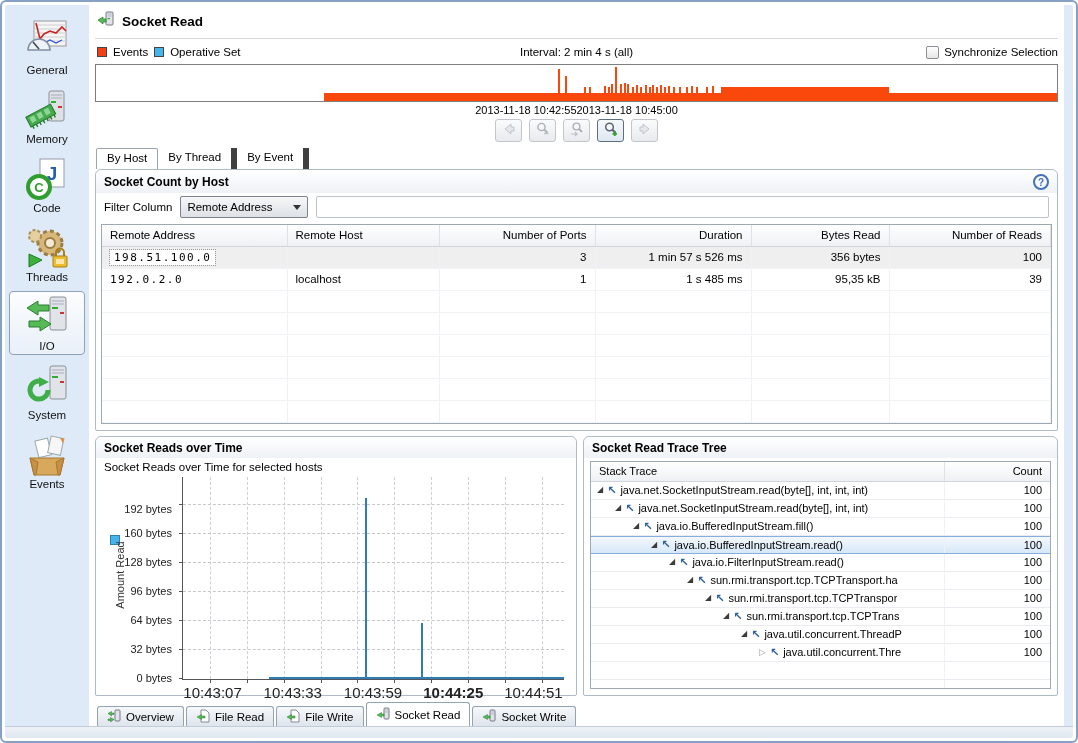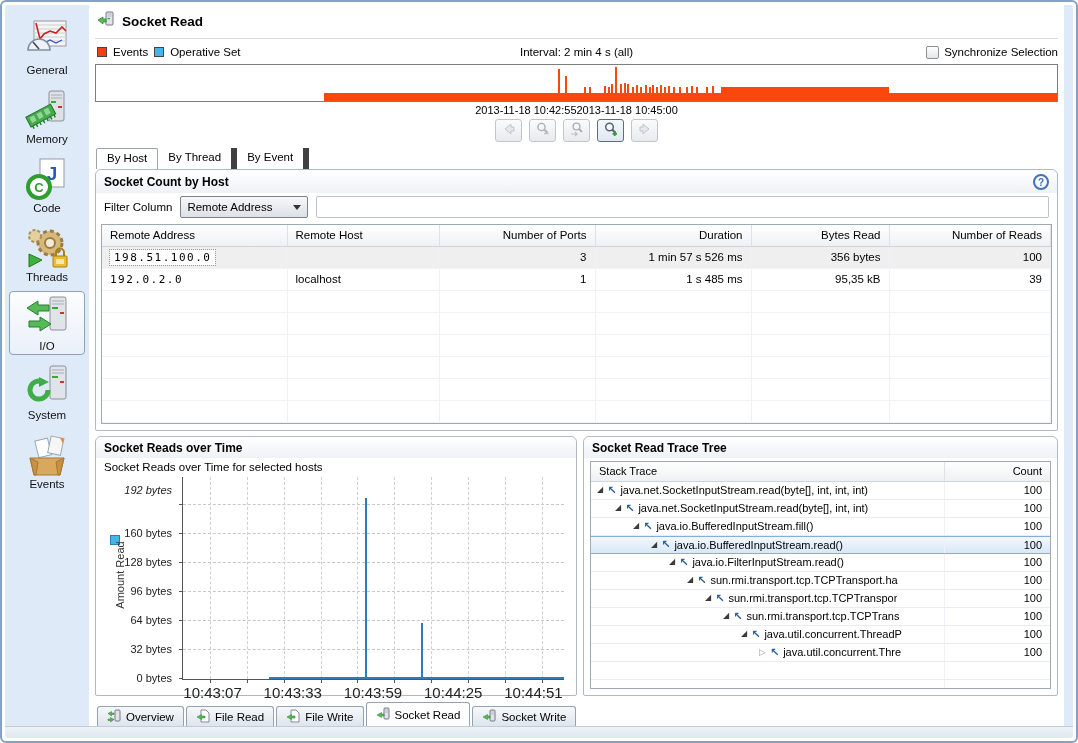--- a/index.html
+++ b/index.html
@@ -424,21 +424,21 @@
       <div class="bottom">
         <div class="panel chart-panel">
           <div class="panel-header">
             <span class="panel-title">Socket Reads over Time</span>
           </div>
           <div class="chart-sub">Socket Reads over Time for selected hosts</div>
           <div class="chart-wrap">
             <span class="series-sq" style="background: rgb(69, 180, 232);"></span>
             <div class="amount-label">Amount Read</div>
             <div class="ylabels">
-                <div class="ytick" style="top: 13px; font-style: italic;">192 bytes</div>
+                <div class="ytick" style="top: 32px;">192 bytes</div>
                 <div class="ytick" style="top: 56px;">160 bytes</div>
                 <div class="ytick" style="top: 85px; text-align: right;">128 bytes</div>
                 <div class="ytick" style="top: 114px;">96 bytes</div>
                 <div class="ytick" style="top: 143px;">64 bytes</div>
                 <div class="ytick" style="top: 172px;">32 bytes</div>
                 <div class="ytick" style="top: 201px;">0 bytes</div>
               </div>
             <div class="plot">
                 <div class="hgrid" style="top: 27px;"></div>
                 <div class="ytickmark" style="top: 27px;"></div>
@@ -474,21 +474,21 @@
                 <div class="vgrid" style="left: 94.3%;"></div>
                 <div class="xtickmark" style="left: 94.3%;"></div>
                 <div class="spike base" style="left: 22.5%; right: 0px; background: rgb(46, 124, 184);"></div>
                 <div class="spike" style="left: 47.7%; height: 181px; background: rgb(46, 124, 184);"></div>
                 <div class="spike" style="left: 62.4%; height: 56px; background: rgb(46, 124, 184);"></div>
               </div>
             <div class="xlabels">
                 <div class="xtick" style="left: 8%;">10:43:07</div>
                 <div class="xtick" style="left: 29%;">10:43:33</div>
                 <div class="xtick" style="left: 50%;">10:43:59</div>
-                <div class="xtick" style="left: 71%;">10:44:25</div>
+                <div class="xtick" style="left: 71%; font-weight: bold;">10:44:25</div>
                 <div class="xtick" style="left: 92%;">10:44:51</div>
               </div>
           </div>
         </div>
 
         <div class="panel tree-panel">
           <div class="panel-header">
             <span class="panel-title">Socket Read Trace Tree</span>
           </div>
           <div class="tree-table">

